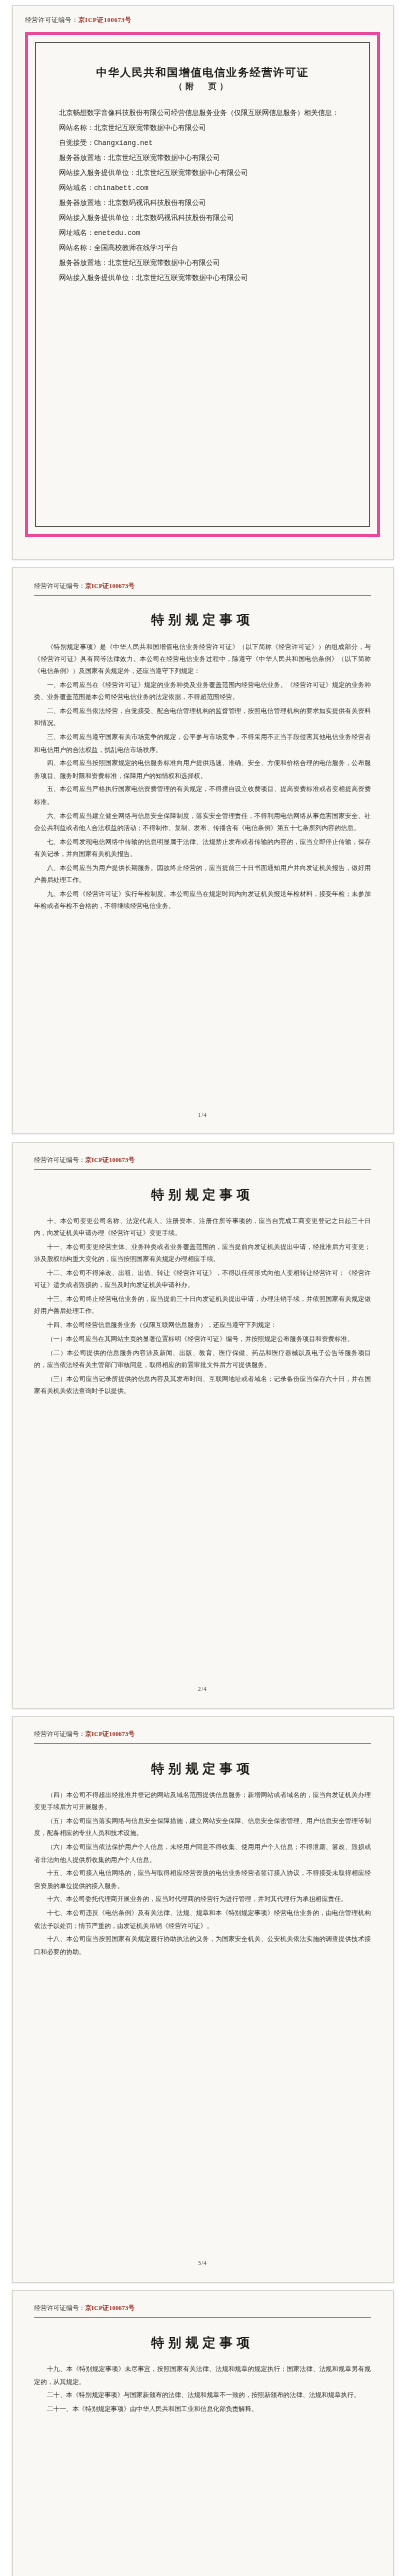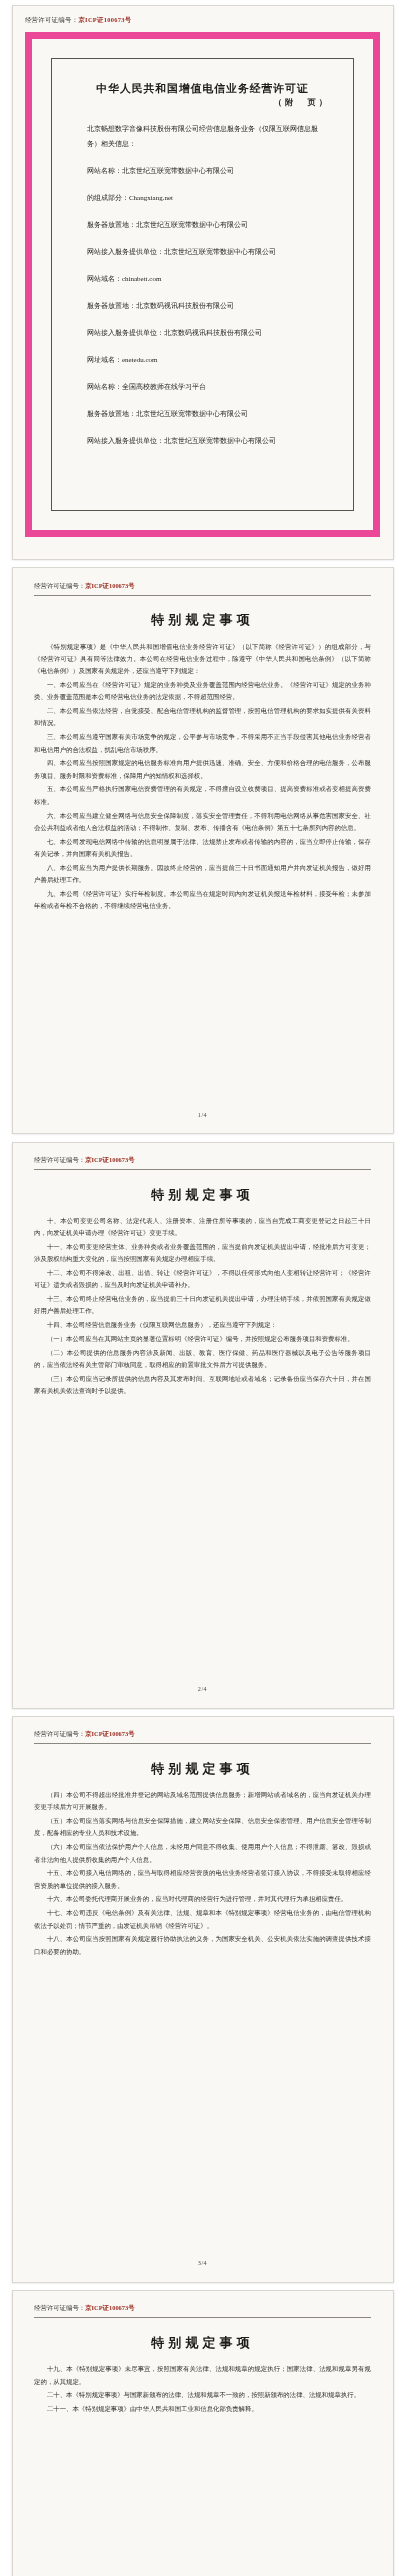--- a/index.html
+++ b/index.html
@@ -18,49 +18,49 @@
     box-shadow: 0 0.5px 2.1px rgba(0,0,0,0.14);
     box-sizing: border-box;
     position: relative;
   }
   
   .page-cert { height: 555px; padding: 10.3px 12.4px 12.4px 12.4px; }
   .lic-header { font-size: 6.4px; color: #35342f; letter-spacing: 0.3px; }
   .lic-no { color: #9b2d20; font-weight: bold; }
   .cert-frame {
     margin-top: 6.2px;
-    border: 7px solid #ec4899;
-    padding: 19px;
+    border: 3px solid #ec4899;
+    padding: 7px;
     height: 505px;
     box-sizing: border-box;
   }
   .cert-frame-inner {
     border: 0.5px solid #56554c;
     height: 100%;
     box-sizing: border-box;
     padding: 20.6px 23px 0 23px;
   }
   .cert-title {
     text-align: center;
     font-size: 10.8px;
     font-weight: bold;
     color: #1d1c18;
     letter-spacing: 1px;
     margin: 3.1px 0 1px 0;
   }
   .cert-subtitle {
-    text-align: right;
+    text-align: center;
     font-size: 8.2px;
     font-weight: bold;
     color: #1d1c18;
     letter-spacing: 3.1px;
     margin: 1px 0 13.4px 0;
   }
   .cert-lines { font-size: 7px; color: #24231f; }
-  .cert-line { line-height: 2.15; text-align: justify; margin: 12px; }
+  .cert-line { line-height: 2.15; text-align: justify; margin: 0; font-family: Liberation Mono, monospace; }
   
   .page-prov { height: 567px; padding: 13.4px 21.6px 0 21.6px; }
   .prov-header {
     font-size: 6.4px;
     color: #35342f;
     padding-bottom: 4.1px;
     border-bottom: 0.5px solid #8b897f;
   }
   .prov-title {
     text-align: center;
@@ -100,21 +100,21 @@
     <div class="cert-frame">
       <div class="cert-frame-inner">
         <div class="cert-title">中华人民共和国增值电信业务经营许可证</div>
         <div class="cert-subtitle">（附　页）</div>
         <div class="cert-lines">
 
             <p class="cert-line">北京畅想数字音像科技股份有限公司经营信息服务业务（仅限互联网信息服务）相关信息：</p>
 
             <p class="cert-line">网站名称：北京世纪互联宽带数据中心有限公司</p>
 
-            <p class="cert-line">的组成部分：Changxiang.net</p>
+            <p class="cert-line">自觉接受：Changxiang.net</p>
 
             <p class="cert-line">服务器放置地：北京世纪互联宽带数据中心有限公司</p>
 
             <p class="cert-line">网站接入服务提供单位：北京世纪互联宽带数据中心有限公司</p>
 
 
             <p class="cert-line">网站域名：chinabett.com</p>
 
             <p class="cert-line">服务器放置地：北京数码视讯科技股份有限公司</p>
 

